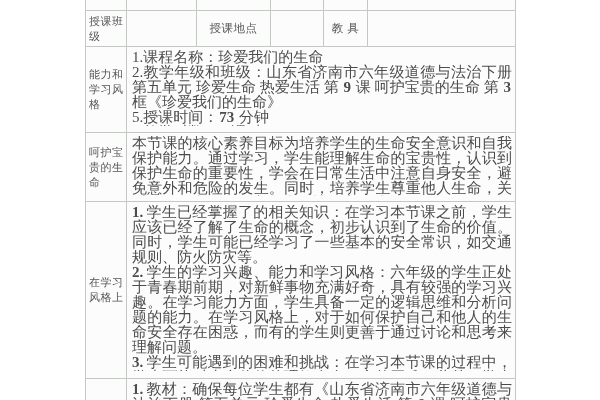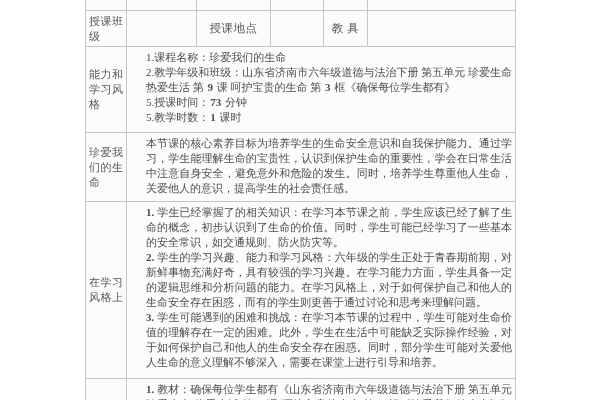--- a/index.html
+++ b/index.html
@@ -22,22 +22,22 @@
     padding:2px 1px 2px 3px;word-break:break-all;text-align:left;
     letter-spacing:0.5px;
   }
   td.lbl-c{
     font-size:11.5px;line-height:15px;color:#555555;
     padding:2px 6px;text-align:center;letter-spacing:0.5px;
   }
   
   td.content{
     vertical-align:top;
-    font-size:11px;line-height:15px;color:#4c4c4c;
-    padding:3px 3px 2px 19px;
+    font-size:15px;line-height:15px;color:#4c4c4c;
+    padding:3px 3px 2px 5px;
   }
   .clip{overflow:hidden;text-align:justify;word-break:break-all;}
   .para{margin:0;text-align:justify;word-break:break-all;}
   .num{font-weight:700;margin-right:3px;}
   .bnum{font-weight:700;padding:0 1px;}
   tr.r1 td{height:30px;}
   tr.r2 td{height:31px;}
   tr.r3 td{height:80px;}
   tr.r4 td{height:63px;}
   tr.r5 td{height:171px;}
@@ -71,28 +71,28 @@
       <td class="lbl-c">授课地点</td>
       <td></td>
       <td class="lbl-c">教 具</td>
       <td></td>
     </tr>
     <tr class="r3">
       <td class="lbl">能力和学习风格</td>
       <td class="content" colspan="5">
         <div class="clip" style="height:76px;">
           <div class="para"><span>1.课程名称：珍爱我们的生命</span></div>
-          <div class="para"><span>2.教学年级和班级：山东省济南市六年级道德与法治下册 第五单元 珍爱生命 热爱生活 第 </span><span class="bnum">9</span><span> 课 呵护宝贵的生命 第 </span><span class="bnum">3</span><span> 框《确保每位学生都有》</span></div>
+          <div class="para"><span>2.教学年级和班级：山东省济南市六年级道德与法治下册 第五单元 珍爱生命 热爱生活 第 </span><span class="bnum">9</span><span> 课 呵护宝贵的生命 第 </span><span class="bnum">3</span><span> 框《珍爱我们的生命》</span></div>
           <div class="para"><span>5.授课时间：</span><span class="bnum">73</span><span> 分钟</span></div>
           <div class="para"><span>5.教学时数：</span><span class="bnum">1</span><span> 课时</span></div>
         </div>
       </td>
     </tr>
     <tr class="r4">
-      <td class="lbl">珍爱我们的生命</td>
+      <td class="lbl">呵护宝贵的生命</td>
       <td class="content" colspan="5">
         <div class="clip" style="height:60px;">
           <div class="para">本节课的核心素养目标为培养学生的生命安全意识和自我保护能力。通过学习，学生能理解生命的宝贵性，认识到保护生命的重要性，学会在日常生活中注意自身安全，避免意外和危险的发生。同时，培养学生尊重他人生命，关爱他人的意识，提高学生的社会责任感。</div>
         </div>
       </td>
     </tr>
     <tr class="r5">
       <td class="lbl">在学习风格上</td>
       <td class="content" colspan="5">
         <div class="clip" style="height:166px;">

